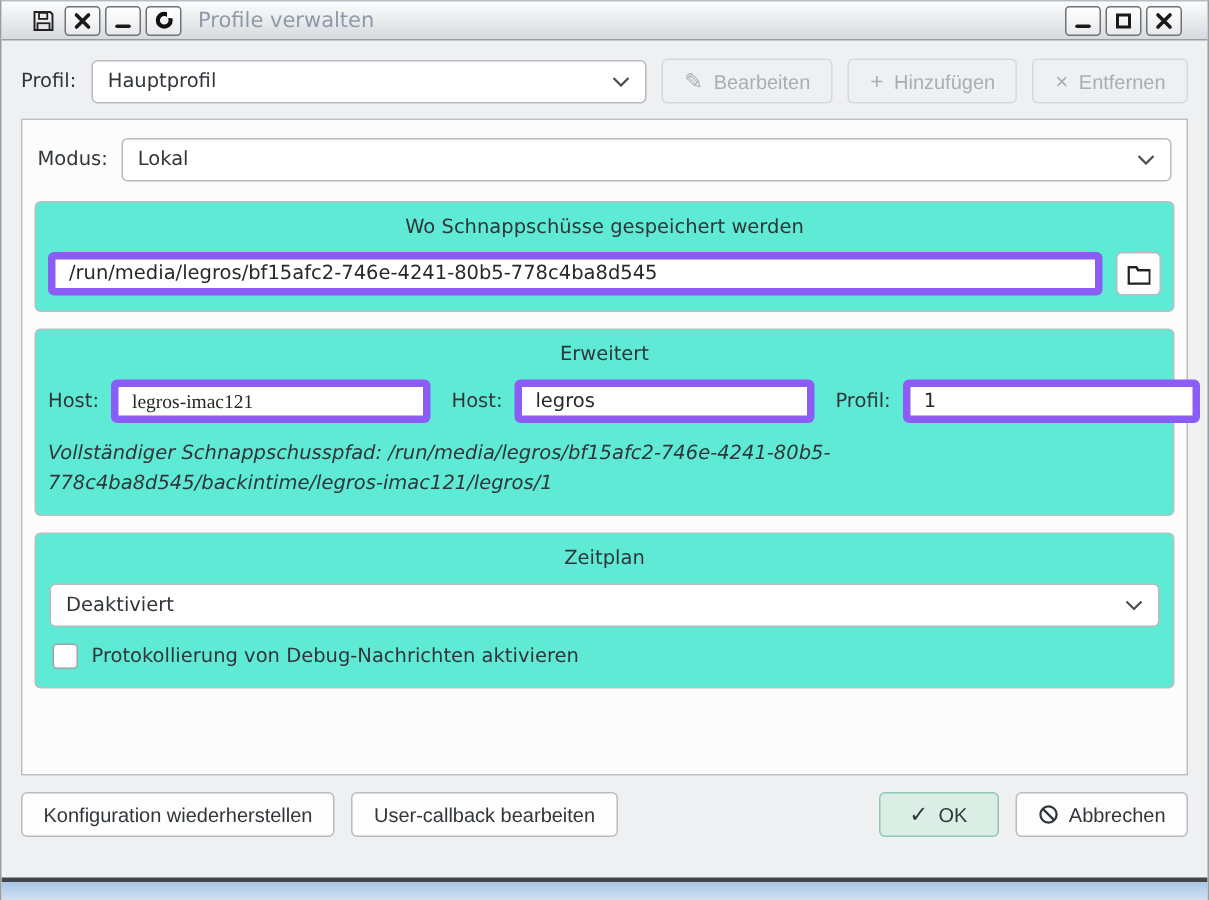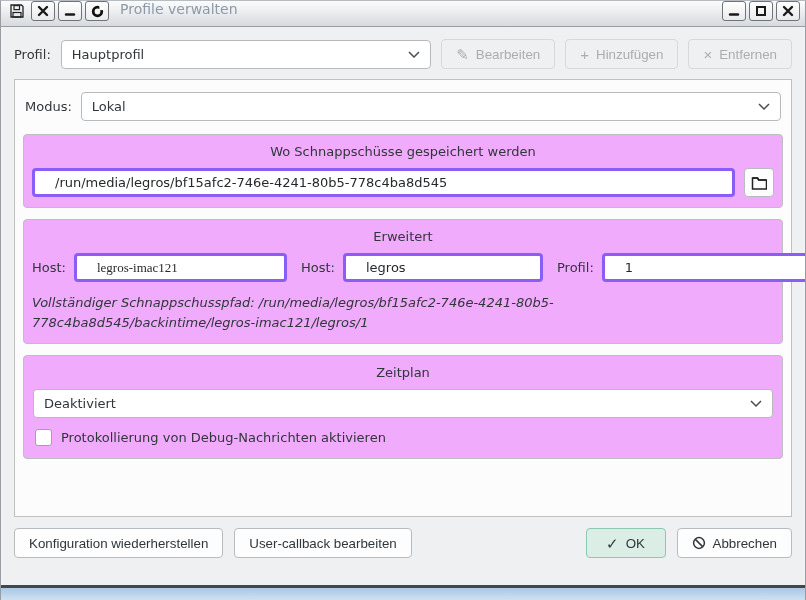--- a/index.html
+++ b/index.html
@@ -9,23 +9,23 @@
   .window{
     width:806px; height:600px; position:relative; margin:0 auto;
     background:#eff0f1; color:#31363b; font-size:13px;
     border-left:1px solid #979da3; border-right:1px solid #979da3; border-top:1px solid #b7bcc0;
     box-shadow: inset 2px 0 0 #f0f2f3, inset -2px 0 0 #f0f2f3;
     display:flex; flex-direction:column; overflow:hidden;
   }
 
   
   .titlebar{
-    height:26px; flex:0 0 26px; display:flex; align-items:flex-start;
+    height:26px; flex:0 0 26px; display:flex; align-items:center;
     background:linear-gradient(#fbfcfd,#d7dade);
-    border-bottom:1px solid #989da2; padding:0 5px; gap:3px;
+    border-bottom:1px solid #989da2; padding:0 17px; gap:3px;
   }
   .tb-btn{
     width:24px; height:20px; background:linear-gradient(#ffffff,#e9eaec);
     border:1px solid #6f7478; border-radius:3px;
     display:flex; align-items:center; justify-content:center; cursor:default;
   }
   .tb-icon-plain{ width:22px; height:20px; display:flex; align-items:center; justify-content:center; }
   .tb-title{ color:#8e9aa7; font-size:14px; margin-left:8px; flex:1; white-space:nowrap; overflow:hidden; }
   .tb-right{ display:flex; gap:3px; }
 
@@ -65,29 +65,29 @@
 
   .tabpanel{
     flex:0 0 438px; background:#fcfcfc; border:1px solid #bfc0c2;
     padding:10px 8px; position:relative; z-index:2;
     display:flex; flex-direction:column;
   }
 
   .mode-row{ display:flex; align-items:center; gap:9px; margin:2px 2px 13px; }
 
   .groupbox{
-    border:1px solid #bcbec0; border-radius:4px; background:#f0abfc;
+    border:1px solid #bcbec0; border-radius:4px; background:#5eead4;
     padding:7px 8px 10px; margin-bottom:11px;
   }
   .group-title{ text-align:center; padding:2px 0 9px; }
 
   .where-row{ display:flex; gap:9px; align-items:center; }
   .text-input{
-    height:29px; background:#fff; border:3px solid #8b5cf6; border-radius:4px;
-    padding:0 20px; font:inherit; color:#26292c; width:100%;
+    height:29px; background:#fff; border:5px solid #8b5cf6; border-radius:4px;
+    padding:0 9px; font:inherit; color:#26292c; width:100%;
   }
   .icon-btn{
     flex:0 0 30px; width:30px; height:29px; background:#fdfdfd;
     border:1px solid #b9bcbf; border-radius:4px;
     display:flex; align-items:center; justify-content:center; cursor:default;
   }
 
   .adv-row{ display:flex; align-items:center; gap:8px; }
   .adv-pair{ display:flex; align-items:center; gap:8px; }
   .adv-pair .text-input{ width:auto; }

